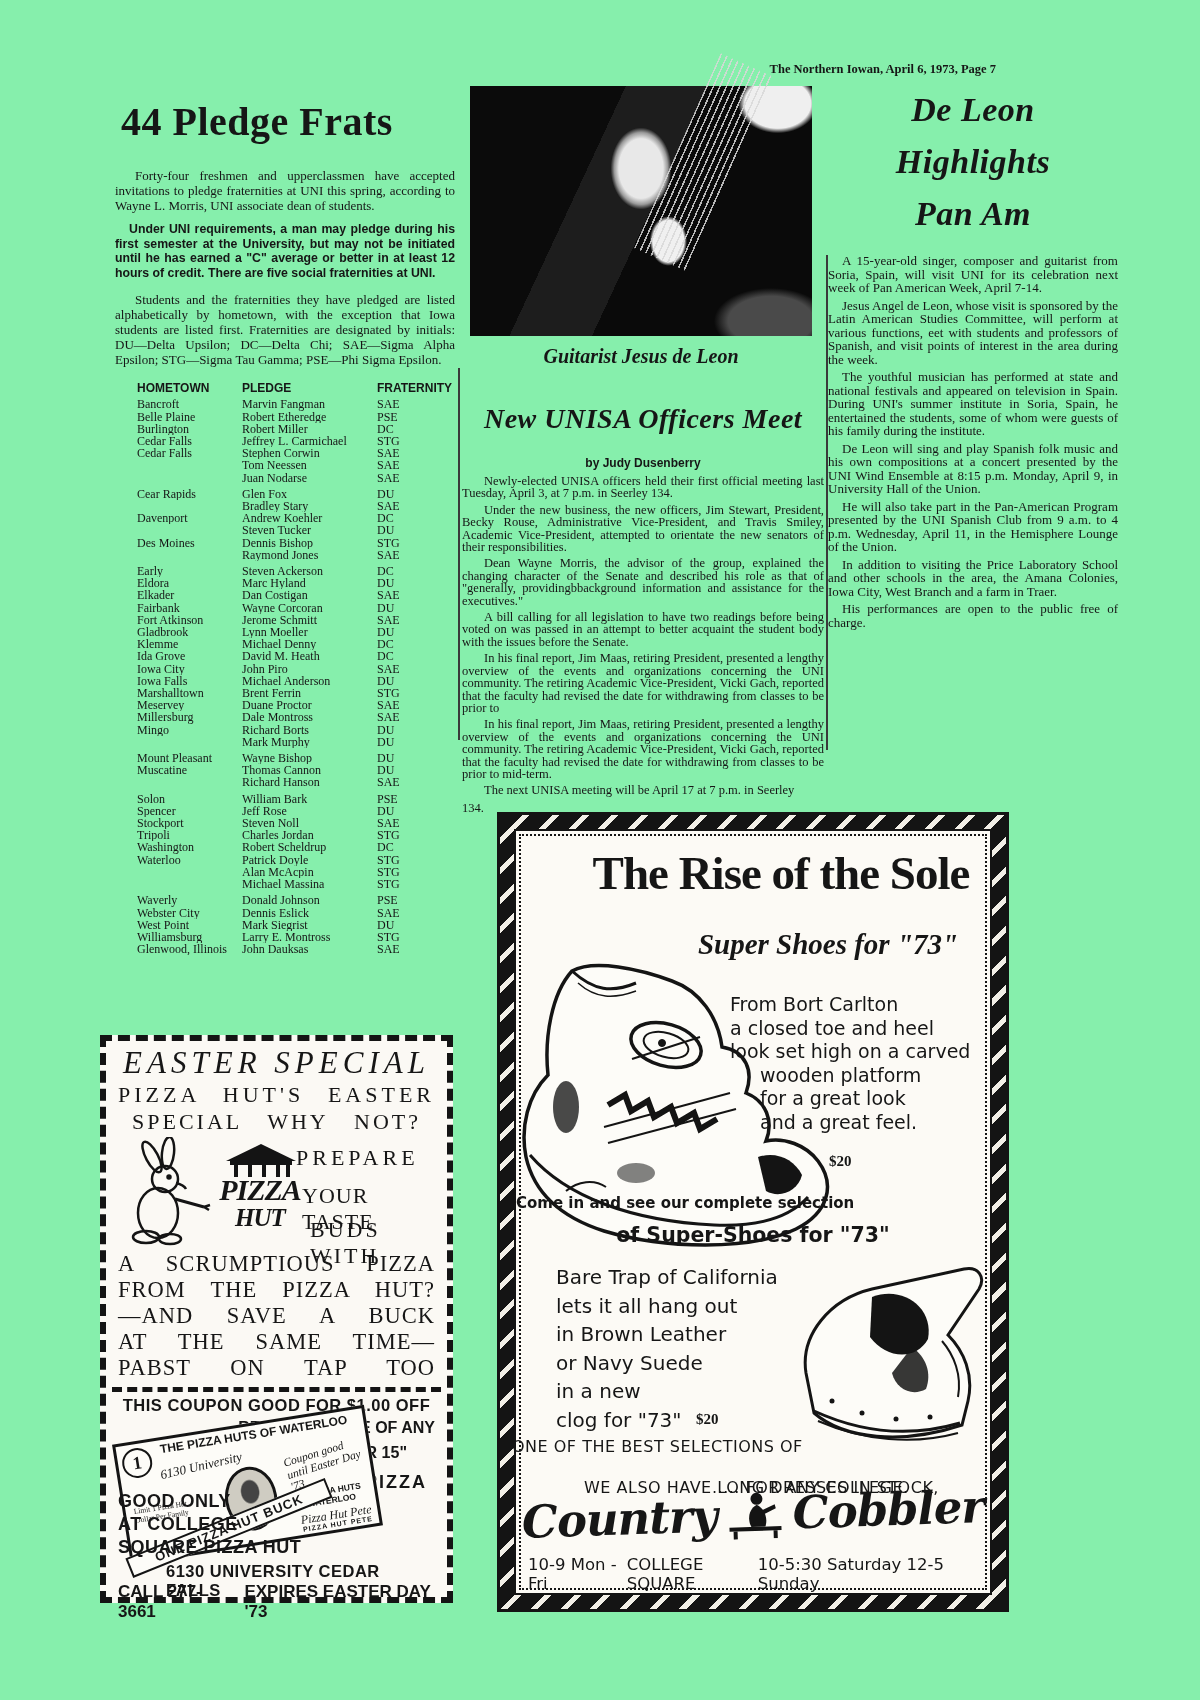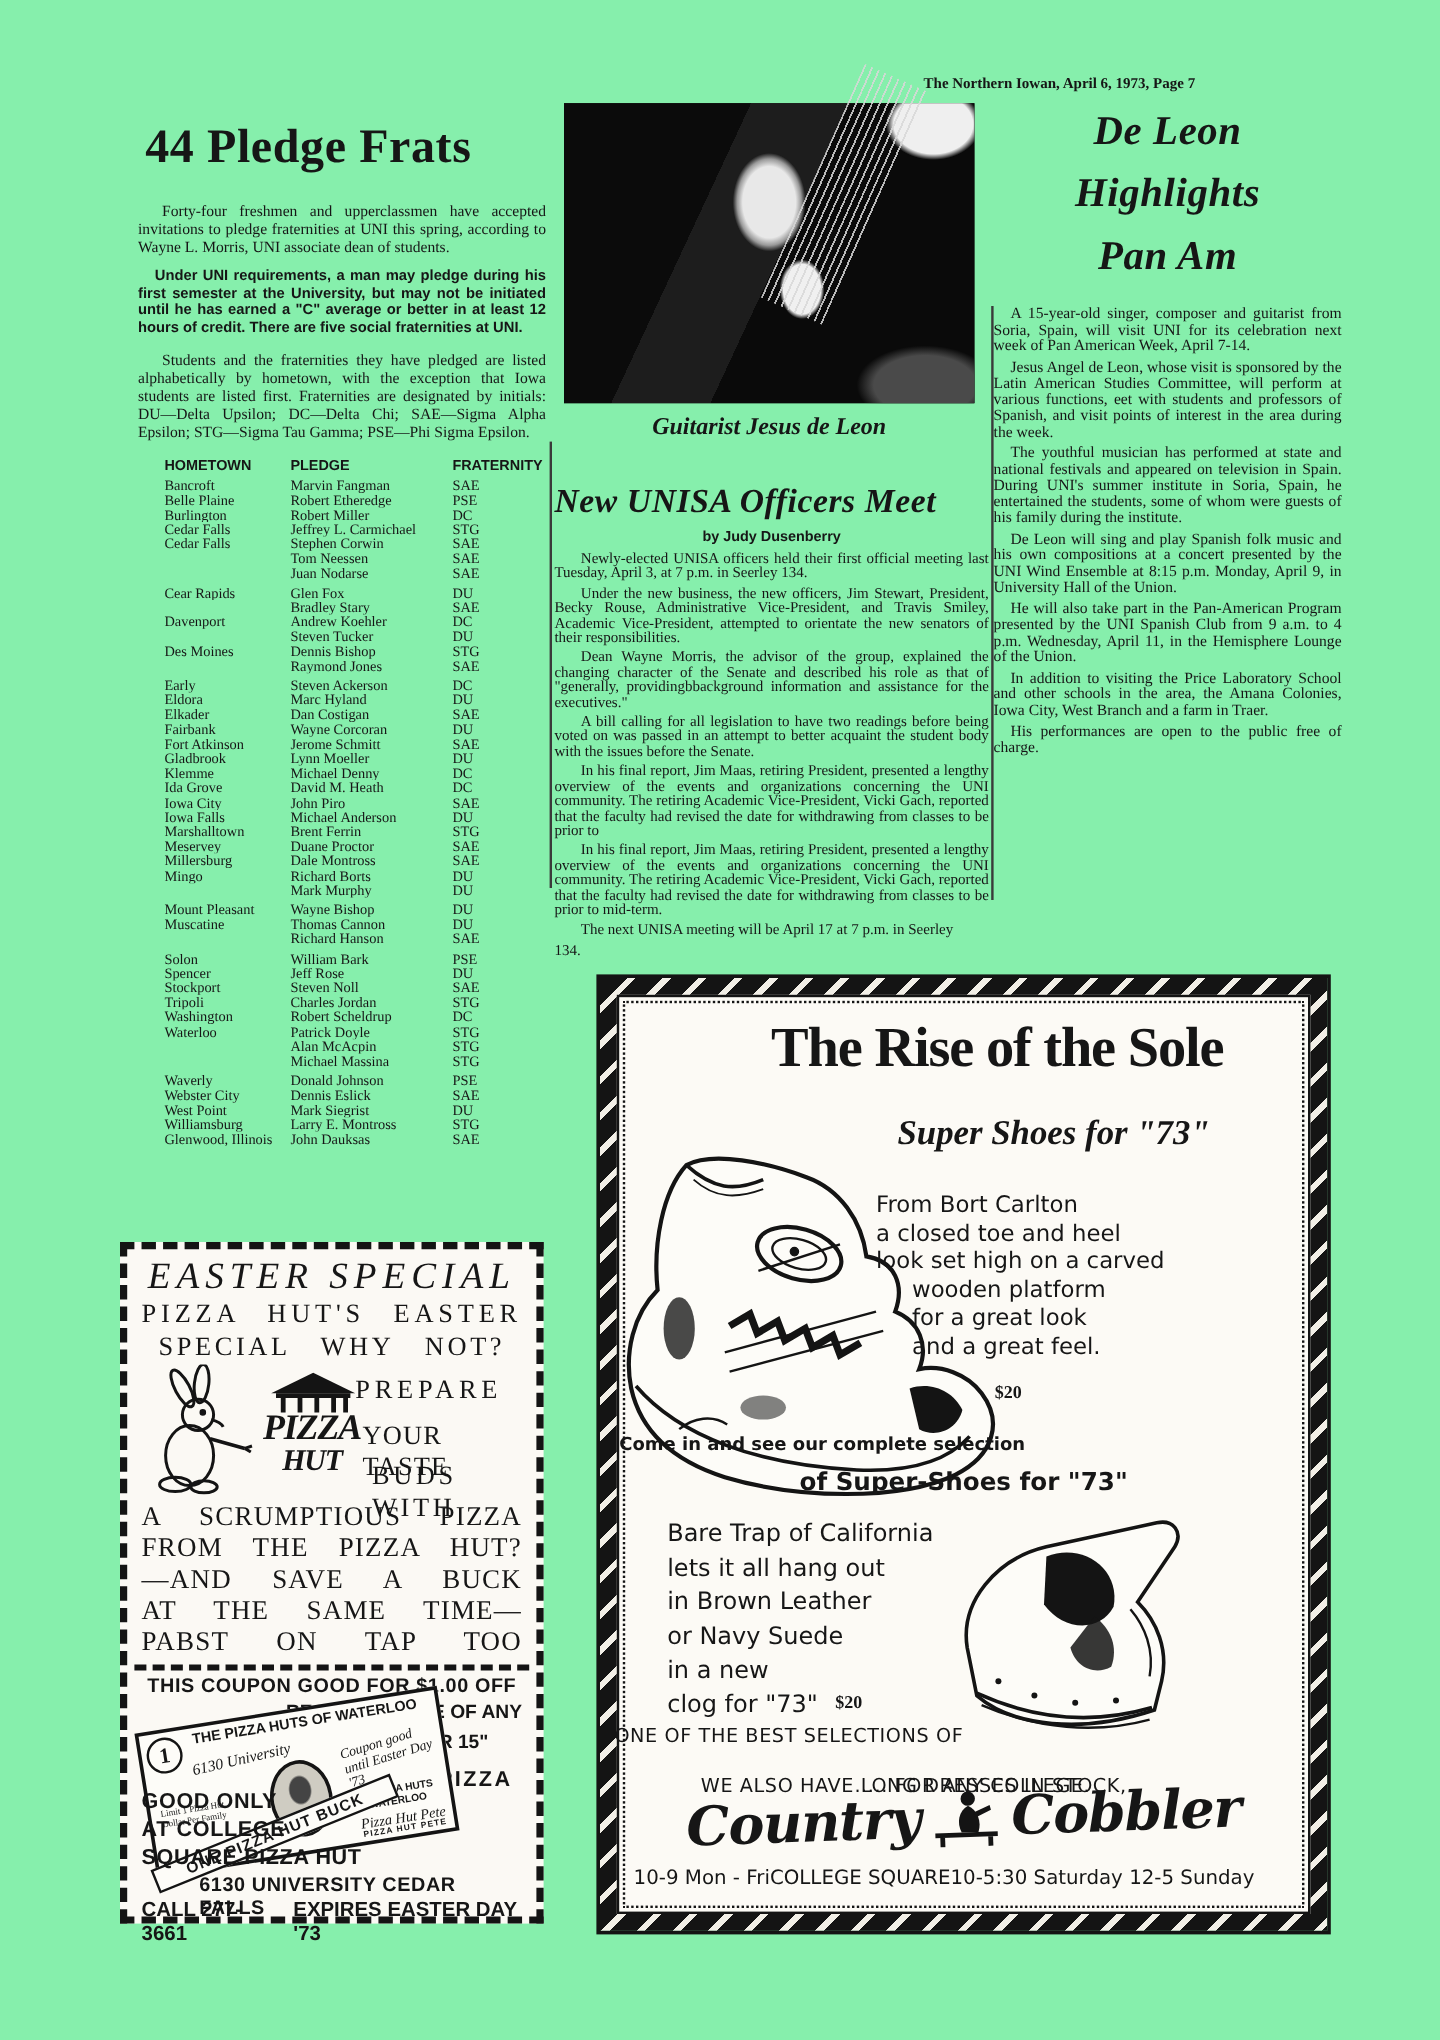--- a/index.html
+++ b/index.html
@@ -33,21 +33,21 @@
       radial-gradient(ellipse 95px 55px at 88% 94%, #4a4a4a 0 45%, rgba(0,0,0,0) 60%),
       linear-gradient(115deg, #0b0b0b 0 34%, #1d1d1d 34% 52%, #0a0a0a 52% 100%);
     background-color:#0b0b0b; }
   .photo::after { content:""; position:absolute; left:60%; top:-12%; width:17%; height:85%;
     transform:rotate(24deg); opacity:.85;
     background:repeating-linear-gradient(90deg,#d8d8d8 0 1.5px, rgba(0,0,0,0) 1.5px 6px); }
   .caption { position:absolute; left:470px; top:344px; width:342px; text-align:center;
     font: bold italic 20px/24px "Liberation Serif", serif; }
   
   .unisa { position:absolute; left:462px; top:402px; width:362px; }
-  .unisa h2 { font: bold italic 28px/34px "Liberation Serif", serif; text-align:left; margin-bottom:4px; letter-spacing:.5px; }
+  .unisa h2 { font: bold italic 28px/34px "Liberation Serif", serif; text-align:center; margin-bottom:20px; letter-spacing:.5px; }
   .byline { font:bold 12px/14px "Liberation Sans", sans-serif; text-align:center; margin-bottom:5px; }
   .unisa .para { font-size:12.5px; line-height:12.4px; text-align:justify; text-indent:22px; margin-bottom:4px; }
   .trail { font-size:12.5px; }
   .vrule { position:absolute; width:1.5px; background:#3a3a3a; }
   .vr1 { left:826px; top:255px; height:495px; }
   .vr2 { left:458px; top:368px; height:372px; }
   
   .deleon { position:absolute; left:828px; top:84px; width:290px; }
   .dl-line { font: bold italic 34px/52px "Liberation Serif", serif; text-align:center; letter-spacing:.5px; }
   .dl-paras { margin-top:14px;font-family:Liberation Serif, serif; }
@@ -90,21 +90,21 @@
   .bill-sign { position:absolute; right:6px; bottom:2px; text-align:right; font:italic 12px/12px "Liberation Serif", serif; }
   .bill-sign small { display:block; font:bold 7px "Liberation Sans", sans-serif; font-style:normal; letter-spacing:1px; }
   .bill-banner { position:absolute; left:-8px; bottom:8px; width:215px; transform:rotate(-13deg);
     border:2px solid #141414; background:#fdfcf8; text-align:center;
     font:bold 13px/17px "Liberation Sans", sans-serif; letter-spacing:1px; }
   .good-only { position:absolute; left:0; top:96px; z-index:3; font-weight:bold; }
   .good-only div { font-size:18px; line-height:23px; letter-spacing:.5px; }
   .addr-line { position:absolute; left:0; top:168px; z-index:3; font-weight:bold; font-size:16.5px; letter-spacing:.5px;margin-left:48px; }
   .call-row { position:absolute; left:0; right:0; top:188px; z-index:3; display:flex; gap:18px; font-weight:bold; font-size:17px; }
   
-  .shoead { position:absolute; left:497px; top:812px; width:612px; height:800px;
+  .shoead { position:absolute; left:497px; top:812px; width:512px; height:800px;
     background:repeating-linear-gradient(135deg, #141414 0 16px, #f2efe7 16px 21px);
     border:3px solid #141414; padding:14px; }
   .shoe-inner { position:relative; width:100%; height:100%; background:#fcfaf5;
     border:2.5px solid #141414; outline:2px dotted #141414; outline-offset:-7px; }
   .sa-title { position:absolute; left:0; right:0; top:16px; text-align:center; padding-left:56px;
     font: bold 47px/52px "Liberation Serif", serif; letter-spacing:-1px; }
   .sa-sub { position:absolute; left:0; right:0; top:96px; text-align:center; padding-left:150px;
     font: bold italic 29px/34px "Liberation Serif", serif; }
   .shoe-svg { position:absolute; left:-8px; top:128px; }
   .rounded { font-family:"DejaVu Sans", sans-serif; }

